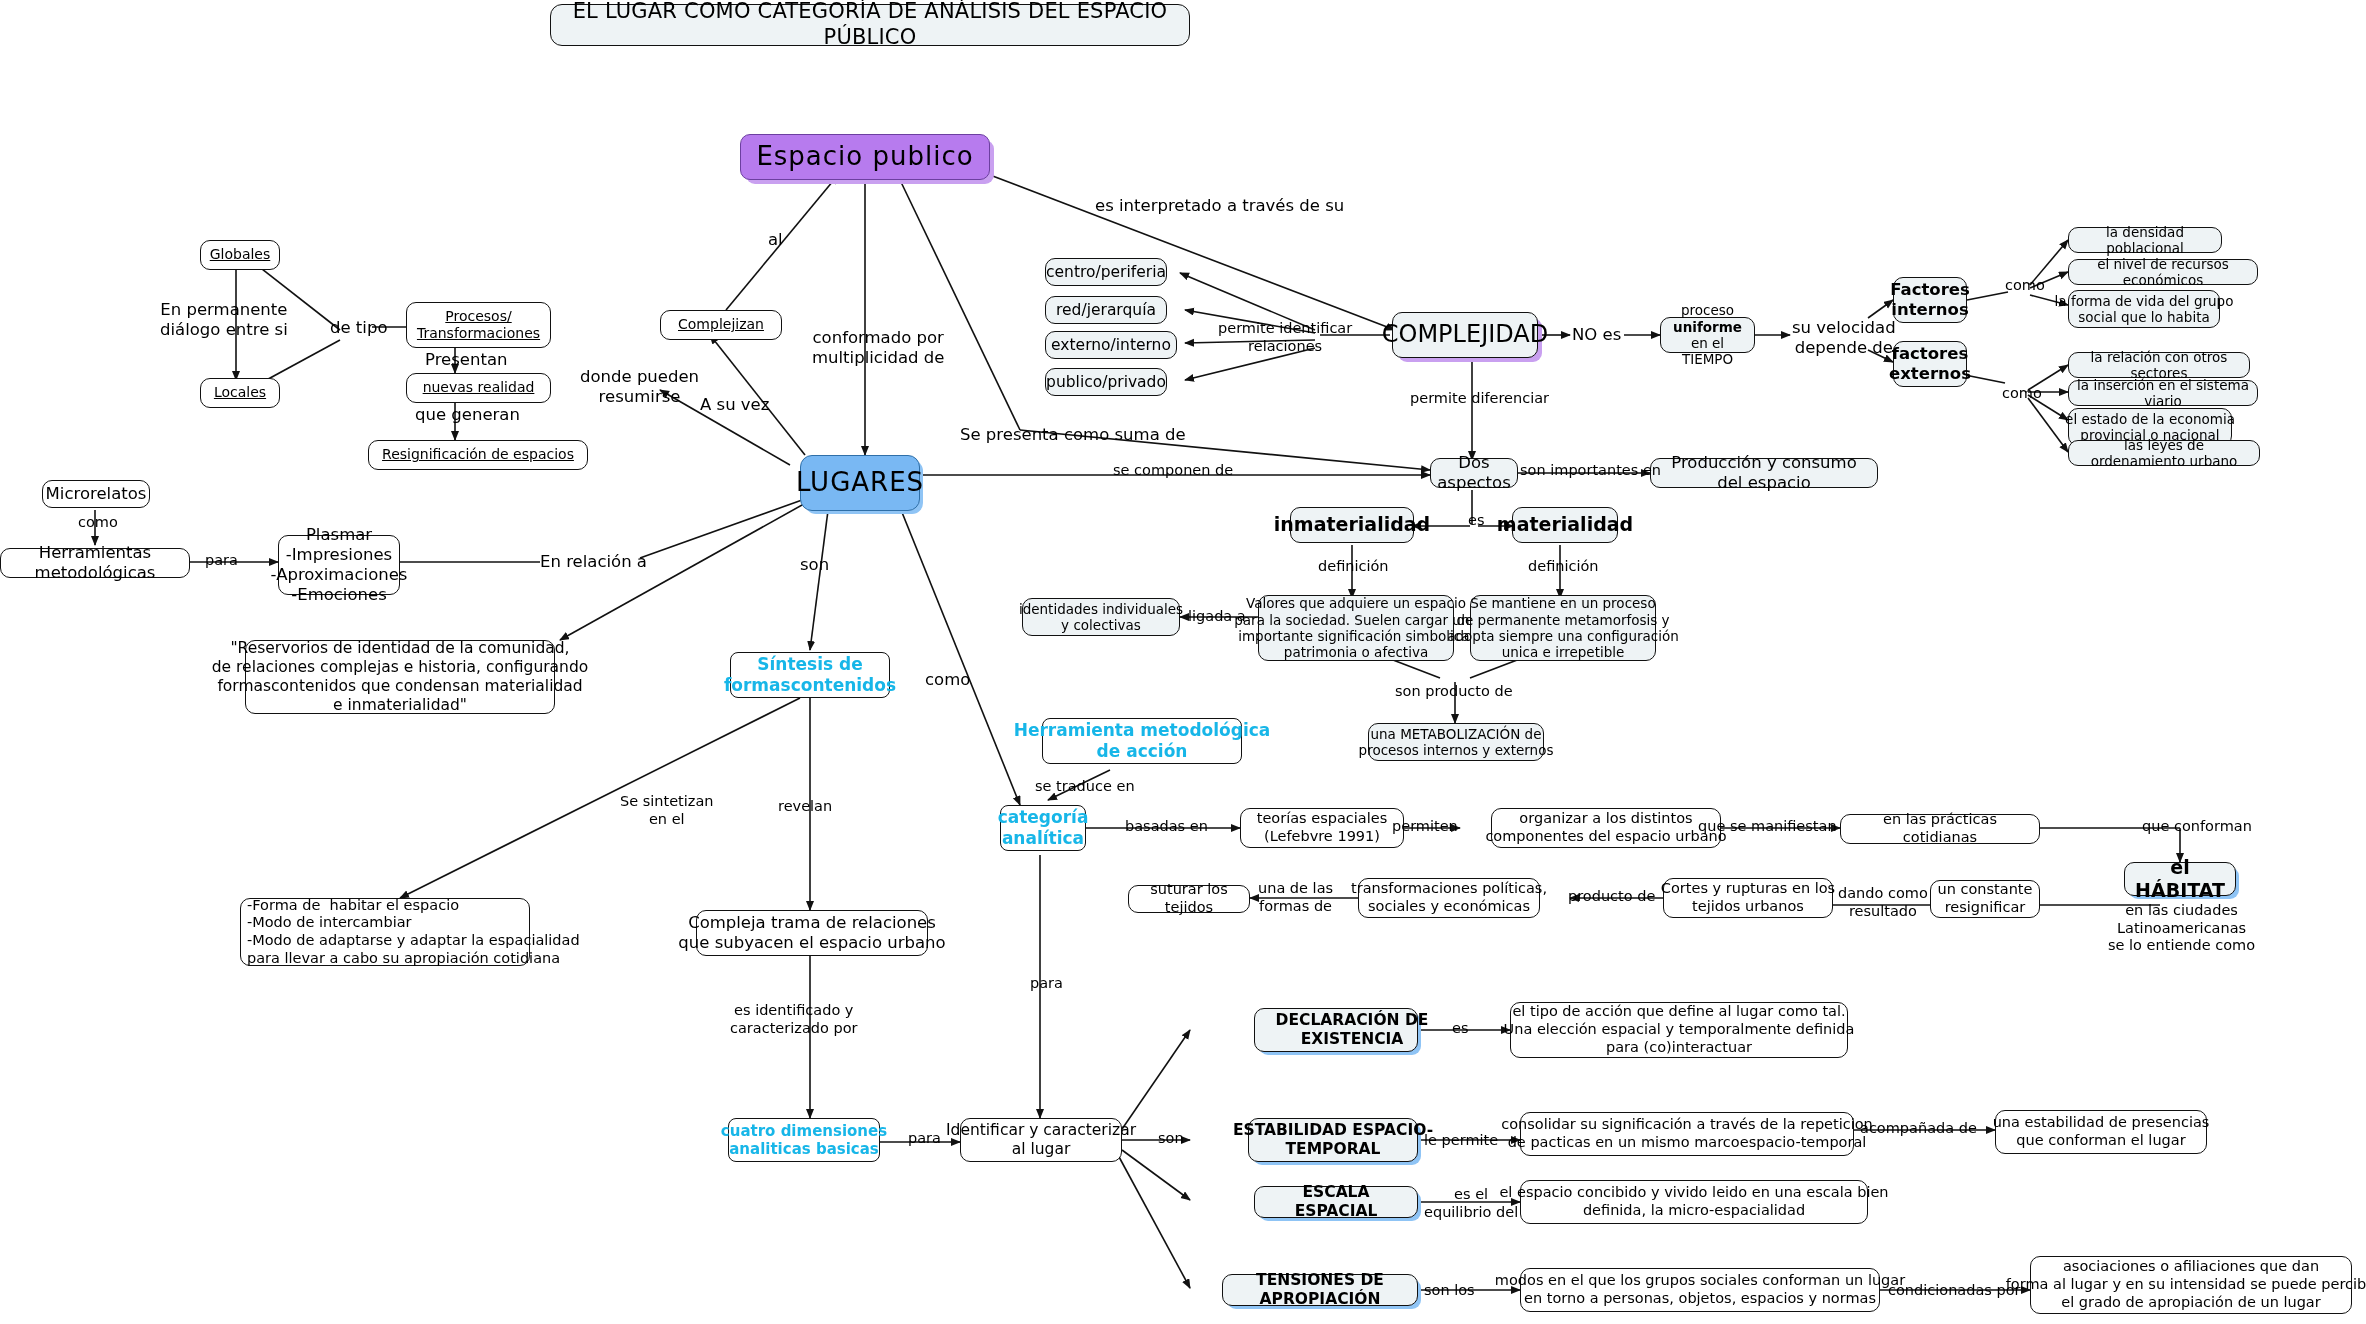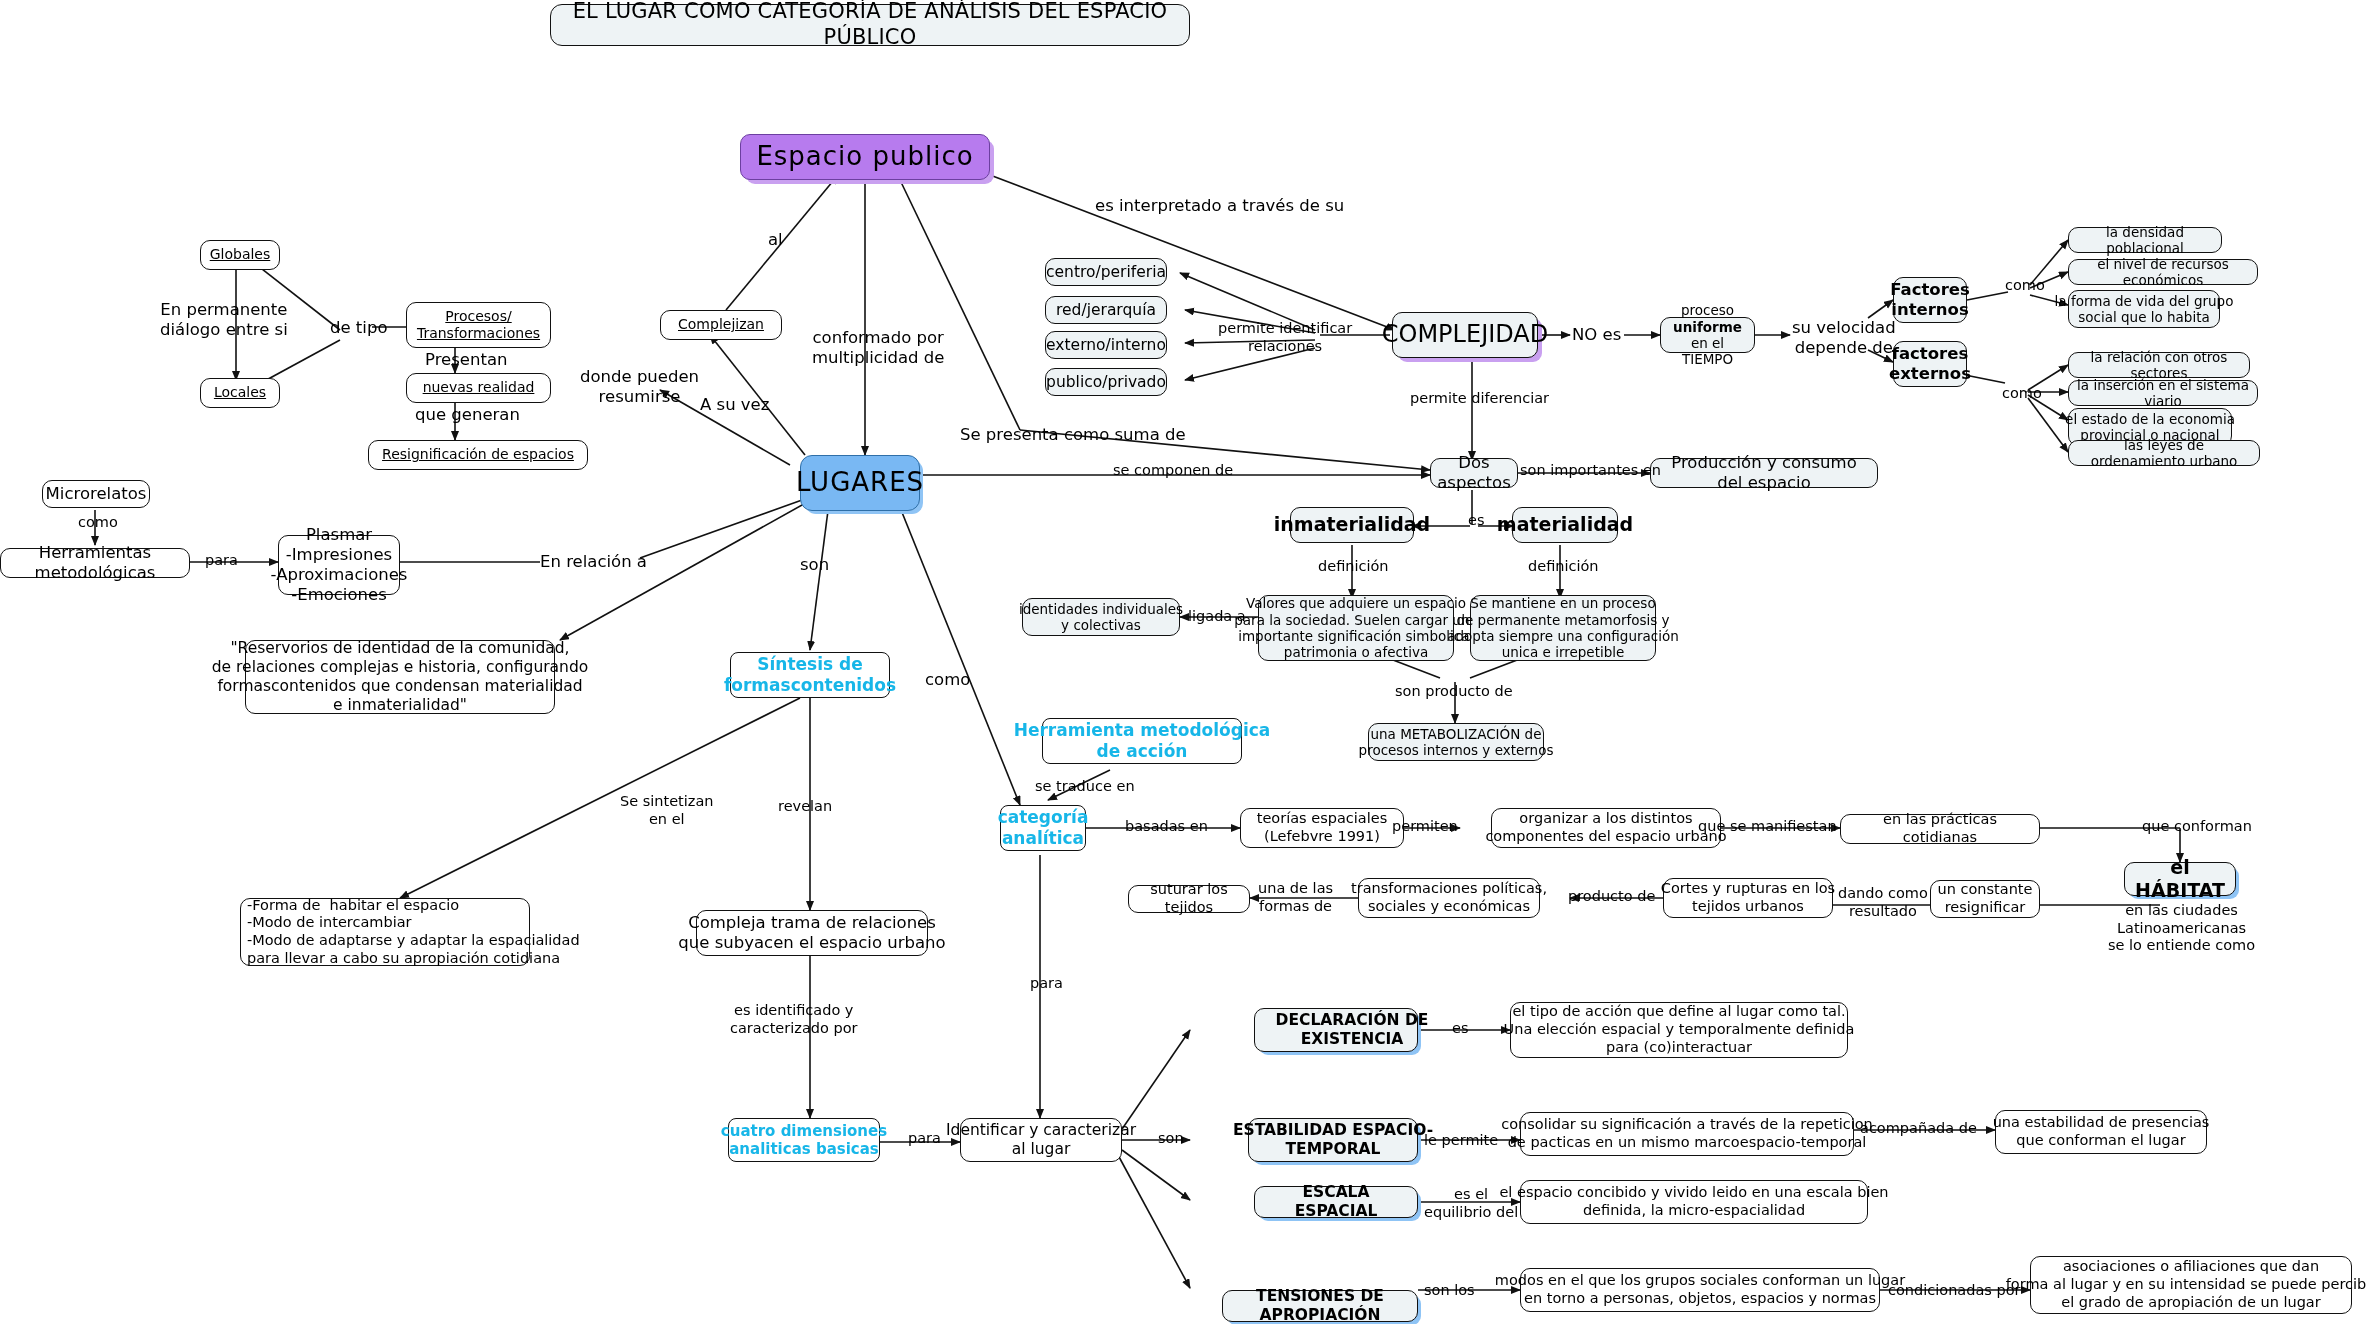--- a/index.html
+++ b/index.html
@@ -181,21 +181,21 @@
 Transformaciones</div>
 
 <div class="node plain f17" style="left:406px;top:373px;width:145px;height:30px;">nuevas realidad</div>
 
 <div class="node plain f17" style="left:368px;top:440px;width:220px;height:30px;">Resignificación de espacios</div>
 
 <div class="node blue shadow-blue" style="left:800px;top:455px;width:120px;height:56px;border-radius:12px;">LUGARES</div>
 
 <div class="node f15" style="left:1045px;top:258px;width:122px;height:28px;">centro/periferia</div>
 <div class="node f15" style="left:1045px;top:296px;width:122px;height:28px;">red/jerarquía</div>
-<div class="node f15" style="left:1045px;top:331px;width:122px;height:28px;">externo/interno</div>
+<div class="node f15" style="left:1045px;top:331px;width:132px;height:28px;">externo/interno</div>
 <div class="node f15" style="left:1045px;top:368px;width:122px;height:28px;">publico/privado</div>
 
 <div class="node shadow-purple f24" style="left:1392px;top:312px;width:146px;height:46px;">COMPLEJIDAD</div>
 
 <div class="node f13" style="left:1660px;top:317px;width:95px;height:36px;flex-direction:column;">
   <span><span>proceso </span><b>uniforme</b></span>
   <span>en el TIEMPO</span>
 </div>
 
 <div class="node bold f16" style="left:1893px;top:277px;width:74px;height:46px;white-space:pre;">Factores
@@ -293,21 +293,21 @@
 analiticas basicas</div>
 
 <div class="node plain f15" style="left:960px;top:1118px;width:162px;height:44px;white-space:pre;">Identificar y caracterizar
 al lugar</div>
 
 <div class="node shadow-blue bold f15" style="left:1254px;top:1008px;width:164px;height:44px;white-space:pre;padding-left:38px;">DECLARACIÓN DE
 EXISTENCIA</div>
 <div class="node shadow-blue bold f15" style="left:1248px;top:1118px;width:170px;height:44px;white-space:pre;">ESTABILIDAD ESPACIO-
 TEMPORAL</div>
 <div class="node shadow-blue bold f15" style="left:1254px;top:1186px;width:164px;height:32px;">ESCALA ESPACIAL</div>
-<div class="node shadow-blue bold f15" style="left:1222px;top:1274px;width:196px;height:32px;margin-top:16px;">TENSIONES DE APROPIACIÓN</div>
+<div class="node shadow-blue bold f15" style="left:1222px;top:1274px;width:196px;height:32px;">TENSIONES DE APROPIACIÓN</div>
 
 <div class="node plain f14" style="left:1510px;top:1002px;width:338px;height:56px;white-space:pre;">el tipo de acción que define al lugar como tal.
 Una elección espacial y temporalmente definida
 para (co)interactuar</div>
 
 <div class="node plain f14" style="left:1520px;top:1112px;width:334px;height:44px;white-space:pre;">consolidar su significación a través de la repeticion
 de pacticas en un mismo marcoespacio-temporal</div>
 
 <div class="node plain f14" style="left:1995px;top:1110px;width:212px;height:44px;white-space:pre;">una estabilidad de presencias
 que conforman el lugar</div>

